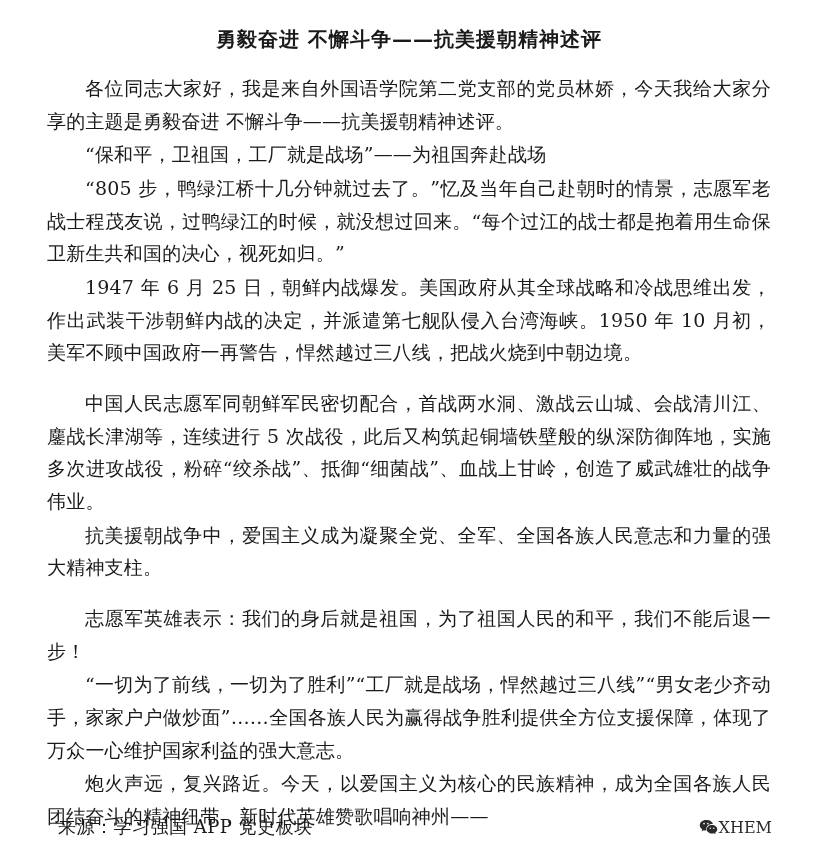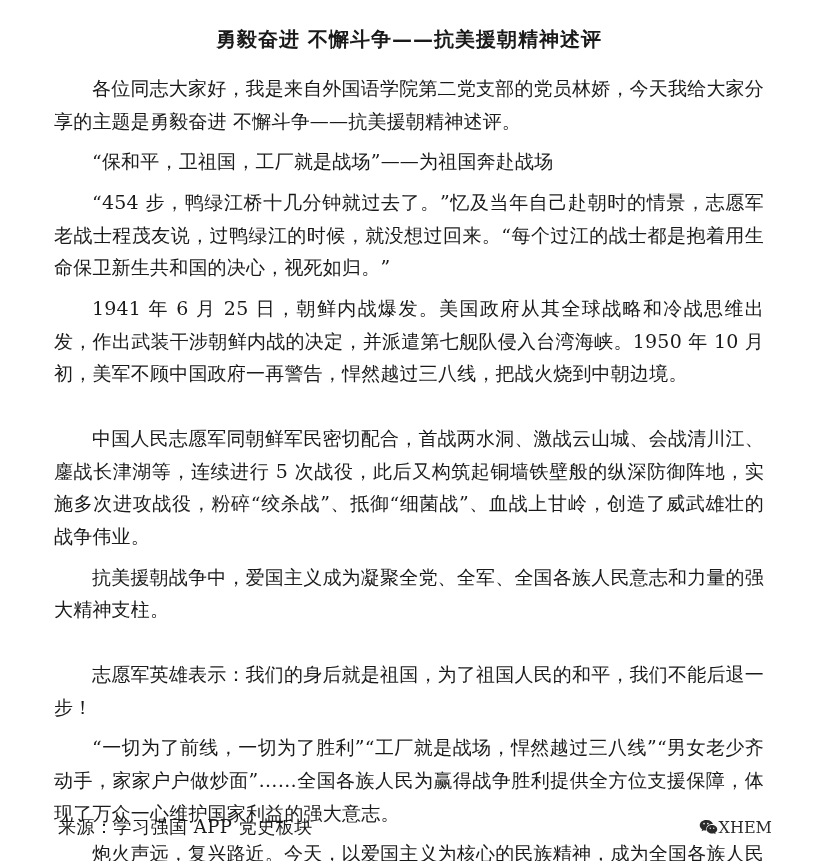--- a/index.html
+++ b/index.html
@@ -29,21 +29,21 @@
     margin: 8px 0 18px 0;
     line-height: 1.5;
   }
   .body-text {
     font-size: 19px;
     line-height: 1.72;
     text-align: justify;
     letter-spacing: 0.2px;
   }
   .body-text p {
-    margin: 8px;
+    margin: 1px;
     text-indent: 2em;
   }
   .gap-md {
     height: 16px;
   }
   .footer {
     position: absolute;
     left: 46px;
     right: 46px;
     bottom: 22px;
@@ -76,22 +76,22 @@
 </head>
 <body>
 
 <div class="page">
 
   <h1 class="doc-title">勇毅奋进  不懈斗争——抗美援朝精神述评</h1>
 
   <div class="body-text">
     <p>各位同志大家好，我是来自外国语学院第二党支部的党员林娇，今天我给大家分享的主题是勇毅奋进  不懈斗争——抗美援朝精神述评。</p>
     <p>“保和平，卫祖国，工厂就是战场”——为祖国奔赴战场</p>
-    <p>“454 步，鸭绿江桥十几分钟就过去了。”忆及当年自己赴朝时的情景，志愿军老战士程茂友说，过鸭绿江的时候，就没想过回来。“每个过江的战士都是抱着用生命保卫新生共和国的决心，视死如归。”</p>
-    <p>1941 年 6 月 25 日，朝鲜内战爆发。美国政府从其全球战略和冷战思维出发，作出武装干涉朝鲜内战的决定，并派遣第七舰队侵入台湾海峡。1950 年 10 月初，美军不顾中国政府一再警告，悍然越过三八线，把战火烧到中朝边境。</p>
+    <p>“805 步，鸭绿江桥十几分钟就过去了。”忆及当年自己赴朝时的情景，志愿军老战士程茂友说，过鸭绿江的时候，就没想过回来。“每个过江的战士都是抱着用生命保卫新生共和国的决心，视死如归。”</p>
+    <p>1947 年 6 月 25 日，朝鲜内战爆发。美国政府从其全球战略和冷战思维出发，作出武装干涉朝鲜内战的决定，并派遣第七舰队侵入台湾海峡。1950 年 10 月初，美军不顾中国政府一再警告，悍然越过三八线，把战火烧到中朝边境。</p>
     <div class="gap-md"></div>
     <p>中国人民志愿军同朝鲜军民密切配合，首战两水洞、激战云山城、会战清川江、鏖战长津湖等，连续进行 5 次战役，此后又构筑起铜墙铁壁般的纵深防御阵地，实施多次进攻战役，粉碎“绞杀战”、抵御“细菌战”、血战上甘岭，创造了威武雄壮的战争伟业。</p>
     <p>抗美援朝战争中，爱国主义成为凝聚全党、全军、全国各族人民意志和力量的强大精神支柱。</p>
     <div class="gap-md"></div>
     <p>志愿军英雄表示：我们的身后就是祖国，为了祖国人民的和平，我们不能后退一步！</p>
     <p>“一切为了前线，一切为了胜利”“工厂就是战场，悍然越过三八线”“男女老少齐动手，家家户户做炒面”……全国各族人民为赢得战争胜利提供全方位支援保障，体现了万众一心维护国家利益的强大意志。</p>
     <p>炮火声远，复兴路近。今天，以爱国主义为核心的民族精神，成为全国各族人民团结奋斗的精神纽带，新时代英雄赞歌唱响神州——</p>
 
   </div>
 

